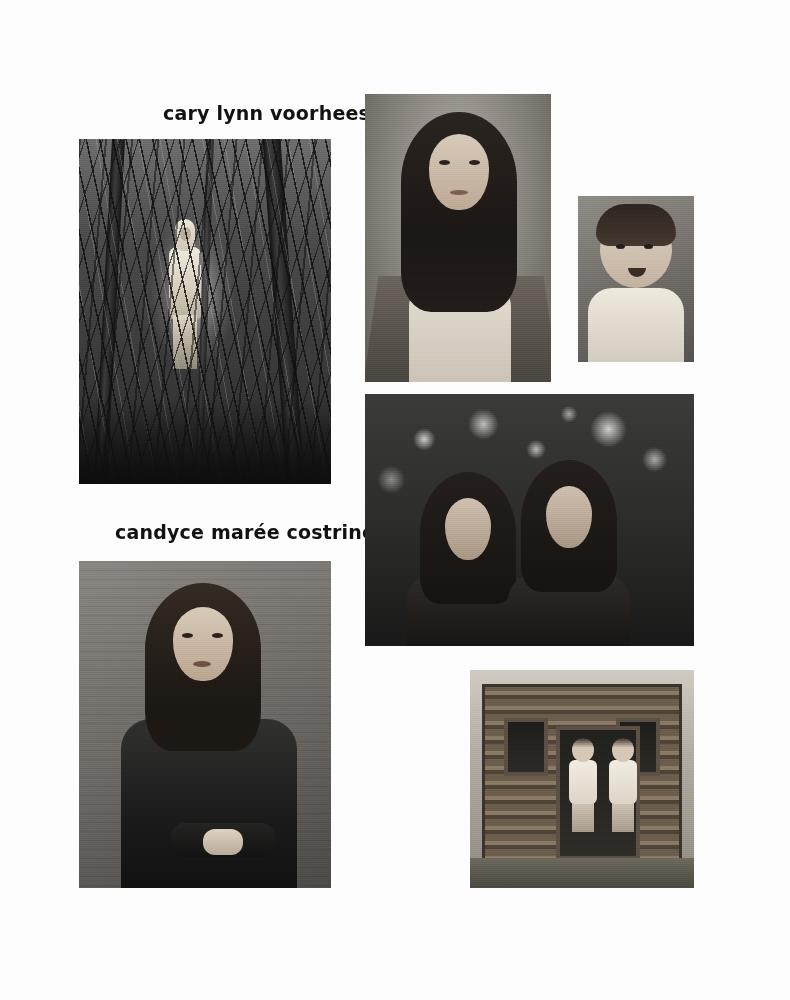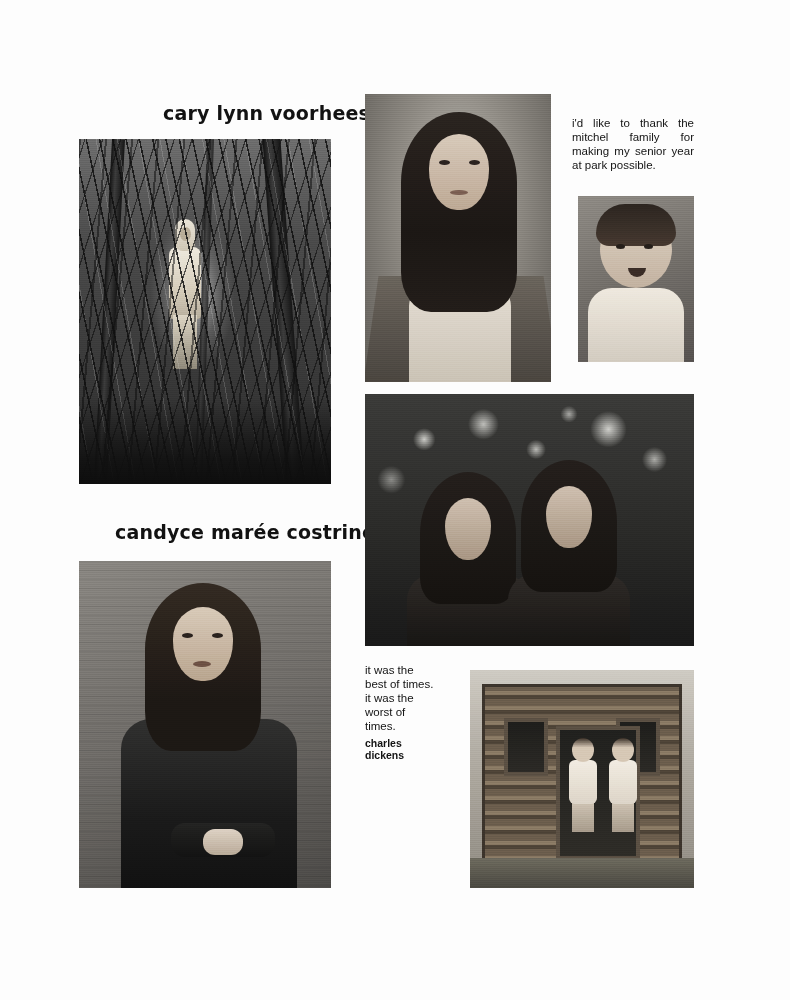--- a/index.html
+++ b/index.html
@@ -343,26 +343,21 @@
 </style>
 </head>
 <body>
 
 <div class="page">
 
   <div class="name-heading" id="name-cary">cary lynn voorhees</div>
 
   <div class="name-heading" id="name-candyce">candyce marée costrine</div>
 
-  <div class="caption" id="quote-mitchel">i'd like to thank the mitchel family for making my senior year at park possible.</div>
-
-  <div class="caption" id="quote-dickens">
-    <span>it was the best of times. it was the worst of times.</span>
-    <span class="attrib">charles dickens</span>
-  </div>
+
 
   <div class="photo grainy" id="photo-woods">
     <div class="base"></div>
     <div class="trunk-a"></div>
     <div class="trunk-c"></div>
     <div class="trunk-b"></div>
     <div class="figure">
       <div class="body"></div>
       <div class="legs"></div>
       <div class="hair"></div>

